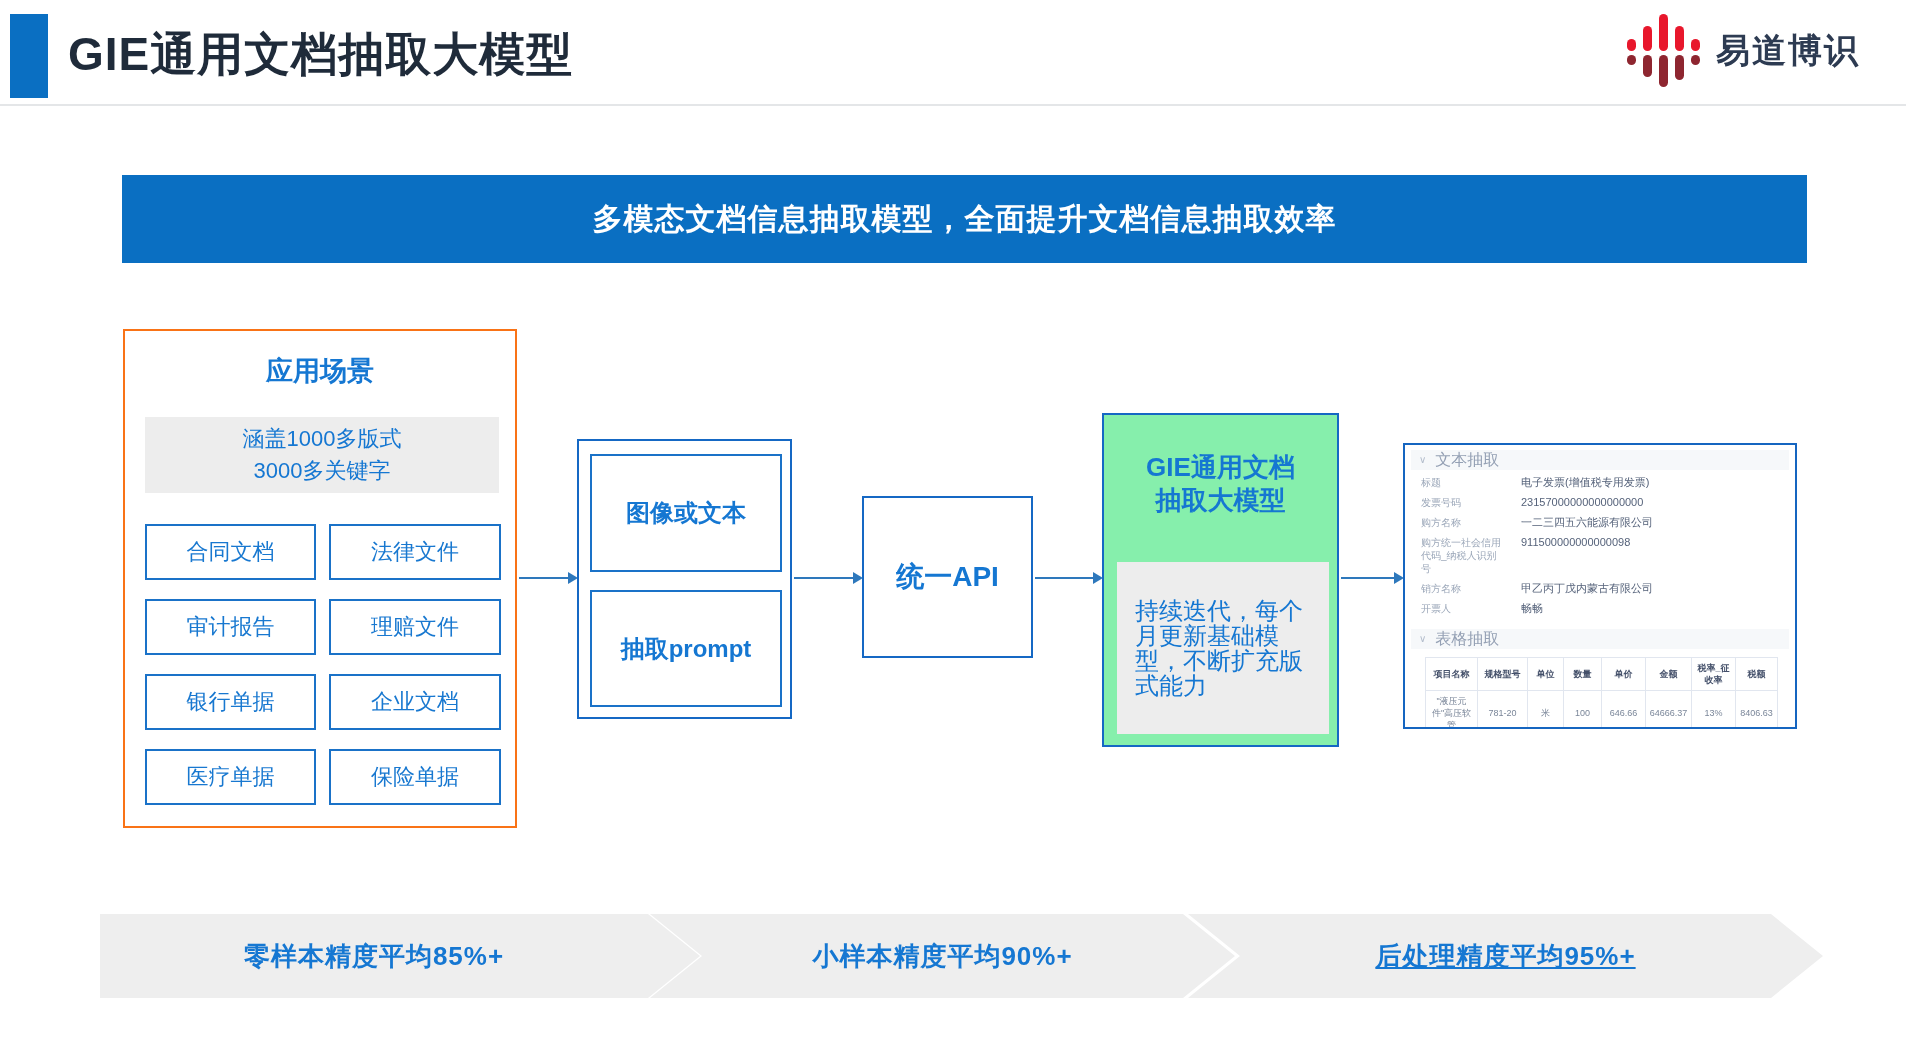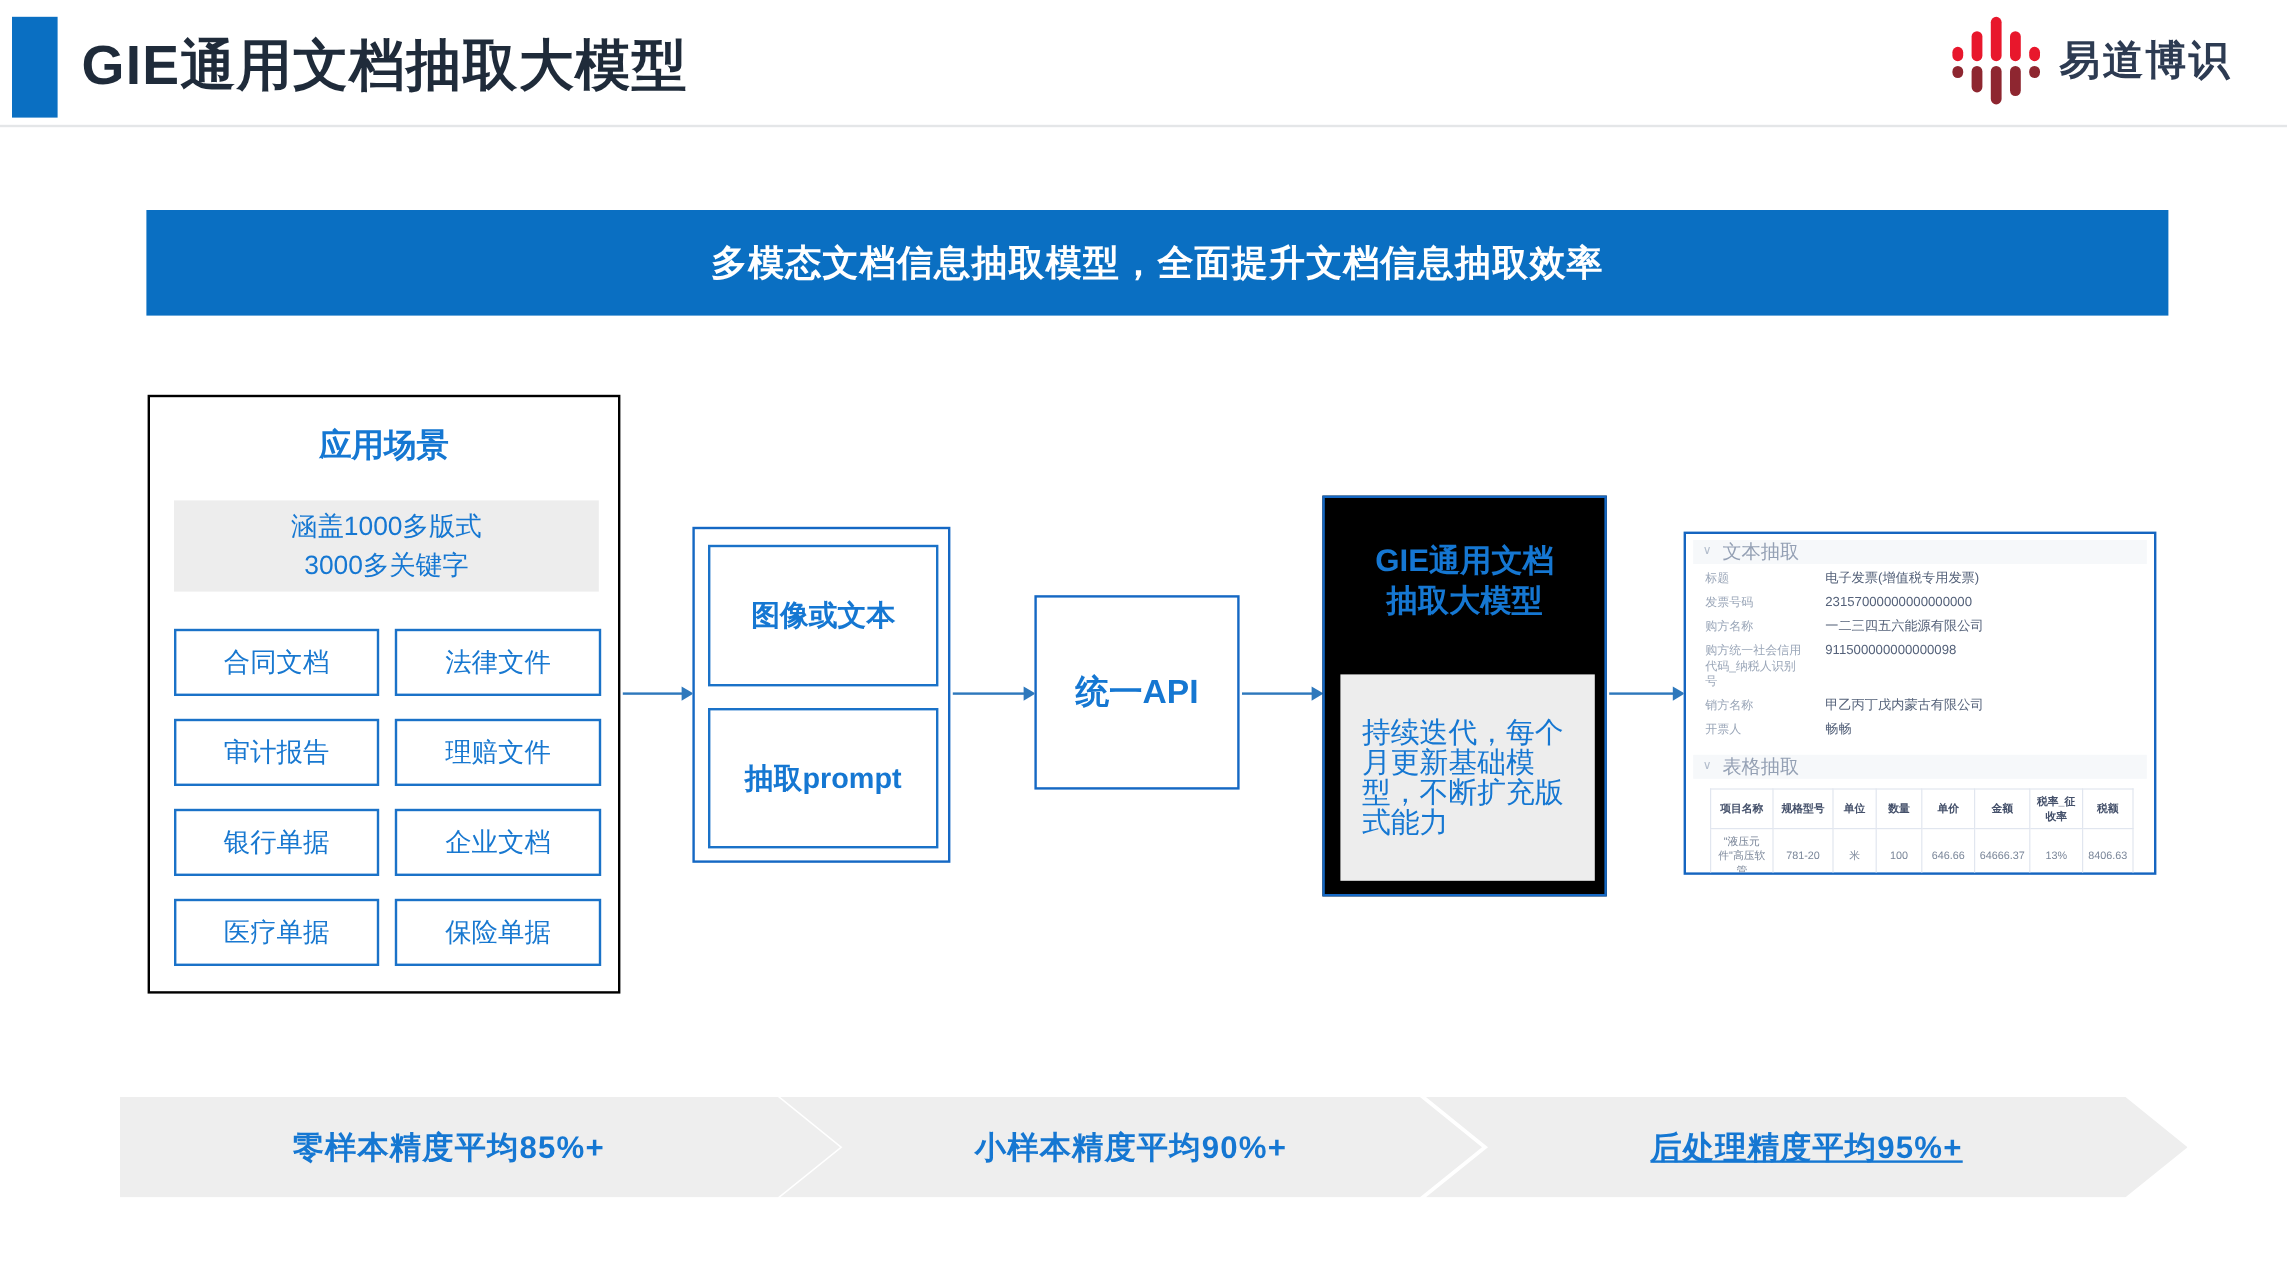--- a/index.html
+++ b/index.html
@@ -29,21 +29,21 @@
   
   .banner {
     position:absolute; left:122px; top:175px; width:1685px; height:88px;
     background:#0a6fc2; display:flex; align-items:center; justify-content:center;
   }
   .banner-text { color:#ffffff; font-size:30px; font-weight:bold; letter-spacing:1px; }
 
   
   .scenarios {
     position:absolute; left:123px; top:329px; width:394px; height:499px;
-    border:2px solid #000000; background:#fff;
+    border:2px solid #f97316; background:#fff;
   }
   .scenarios-title { margin-top:22px; text-align:center; font-size:27px; font-weight:bold; color:#1577d2; }
   .coverage {
     position:absolute; left:20px; top:86px; width:354px; height:76px; background:#ededed;
     display:flex; flex-direction:column; align-items:center; justify-content:center;
     font-size:22px; color:#1577d2; line-height:32px;
   }
   .scen-item {
     position:absolute; height:56px; border:2px solid #1a72c8; background:#fff;
     display:flex; align-items:center; justify-content:center;
@@ -70,21 +70,21 @@
   .api-box {
     position:absolute; left:862px; top:496px; width:171px; height:162px;
     border:2px solid #1568c4; background:#fff;
     display:flex; align-items:center; justify-content:center;
     font-size:28px; font-weight:bold; color:#1577d2;
   }
 
   
   .model-box {
     position:absolute; left:1102px; top:413px; width:237px; height:334px;
-    border:2px solid #1568c4; background:#000000;
+    border:2px solid #1568c4; background:#86efac;
   }
   .model-title {
     margin-top:36px; text-align:center; font-size:26px; font-weight:bold;
     color:#1577d2; line-height:33px;
   }
   .model-note {
     position:absolute; left:13px; top:147px; width:212px; height:172px; background:#ededed;
     padding:36px 16px 0 18px; font-size:24px; color:#1577d2; line-height:25px;
   }
 

